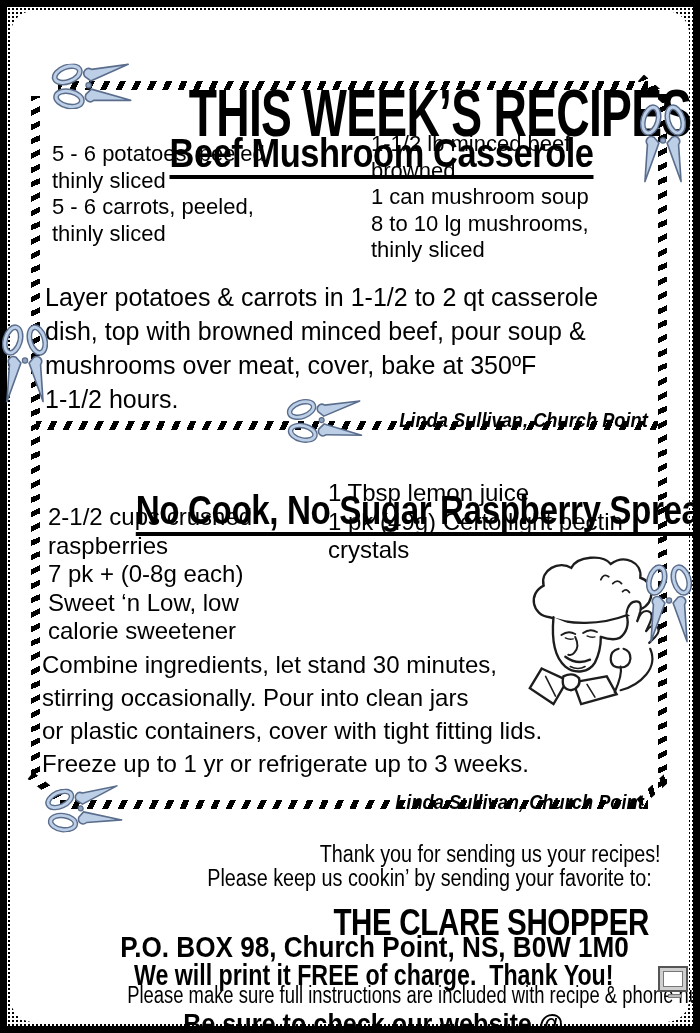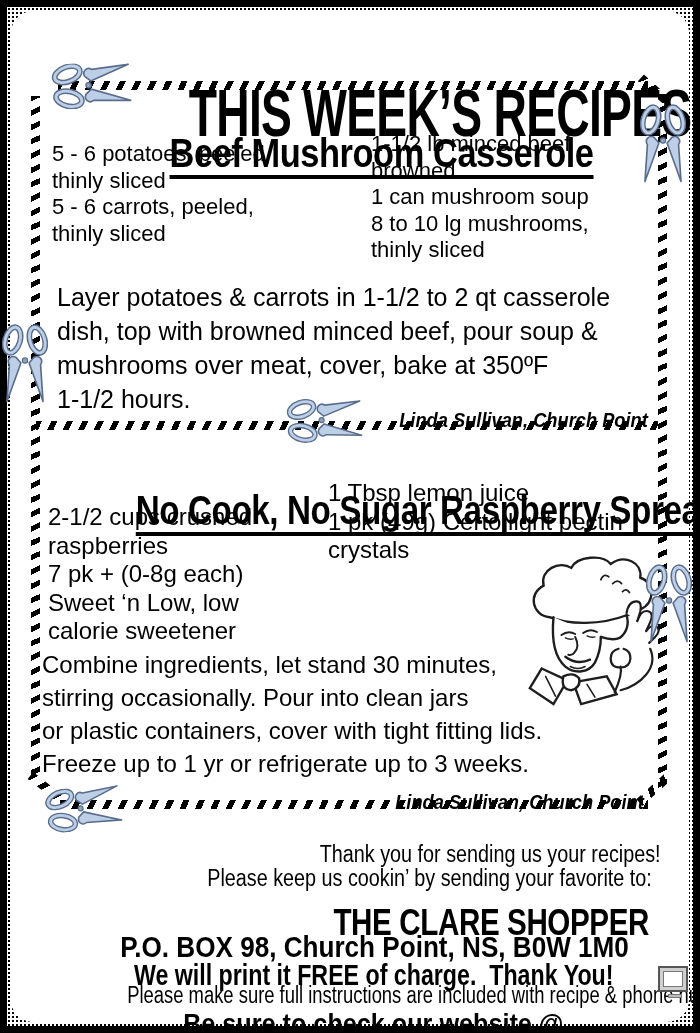--- a/index.html
+++ b/index.html
@@ -25,21 +25,21 @@
   .cond{display:inline-block;white-space:pre;}
   .page-title{top:14px;font-weight:bold;font-size:66px;line-height:1.0;letter-spacing:-1px;}
   .page-title .cond{transform:scaleX(0.70);transform-origin:center;}
   .recipe-title{font-weight:bold;font-size:40px;line-height:1.05;letter-spacing:-0.5px;}
   .recipe-title .cond{border-bottom:4px solid #000;padding-bottom:1px;}
   .r1-title{top:90px;}  .r1-title .cond{transform:scaleX(0.86);transform-origin:center;}
   .r2-title{top:447px;} .r2-title .cond{transform:scaleX(0.83);transform-origin:center;}
   .lines{white-space:pre;line-height:1.2;}
   .ing1{font-size:22px;line-height:26.5px;}
   .ing2{font-size:24px;line-height:28.5px;}
-  .para1{font-size:25px;line-height:34px;margin-left:12px;}
+  .para1{font-size:25px;line-height:34px;}
   .para2{font-size:24px;line-height:33px;}
   .attribution{font-weight:bold;font-style:italic;font-size:21px;white-space:pre;}
   .attribution .cond{transform:scaleX(0.87);transform-origin:right center;}
   
   .f-reg{font-size:23px;text-align:right;}
   .f-reg .cond{transform:scaleX(0.86);transform-origin:center;}
   .f-org{font-size:37px;font-weight:bold;letter-spacing:-0.5px;}
   .f-org .cond{transform:scaleX(0.80);transform-origin:center;}
   .f-addr{font-size:29px;font-weight:bold;}
   .f-addr .cond{transform:scaleX(0.90);transform-origin:center;}

